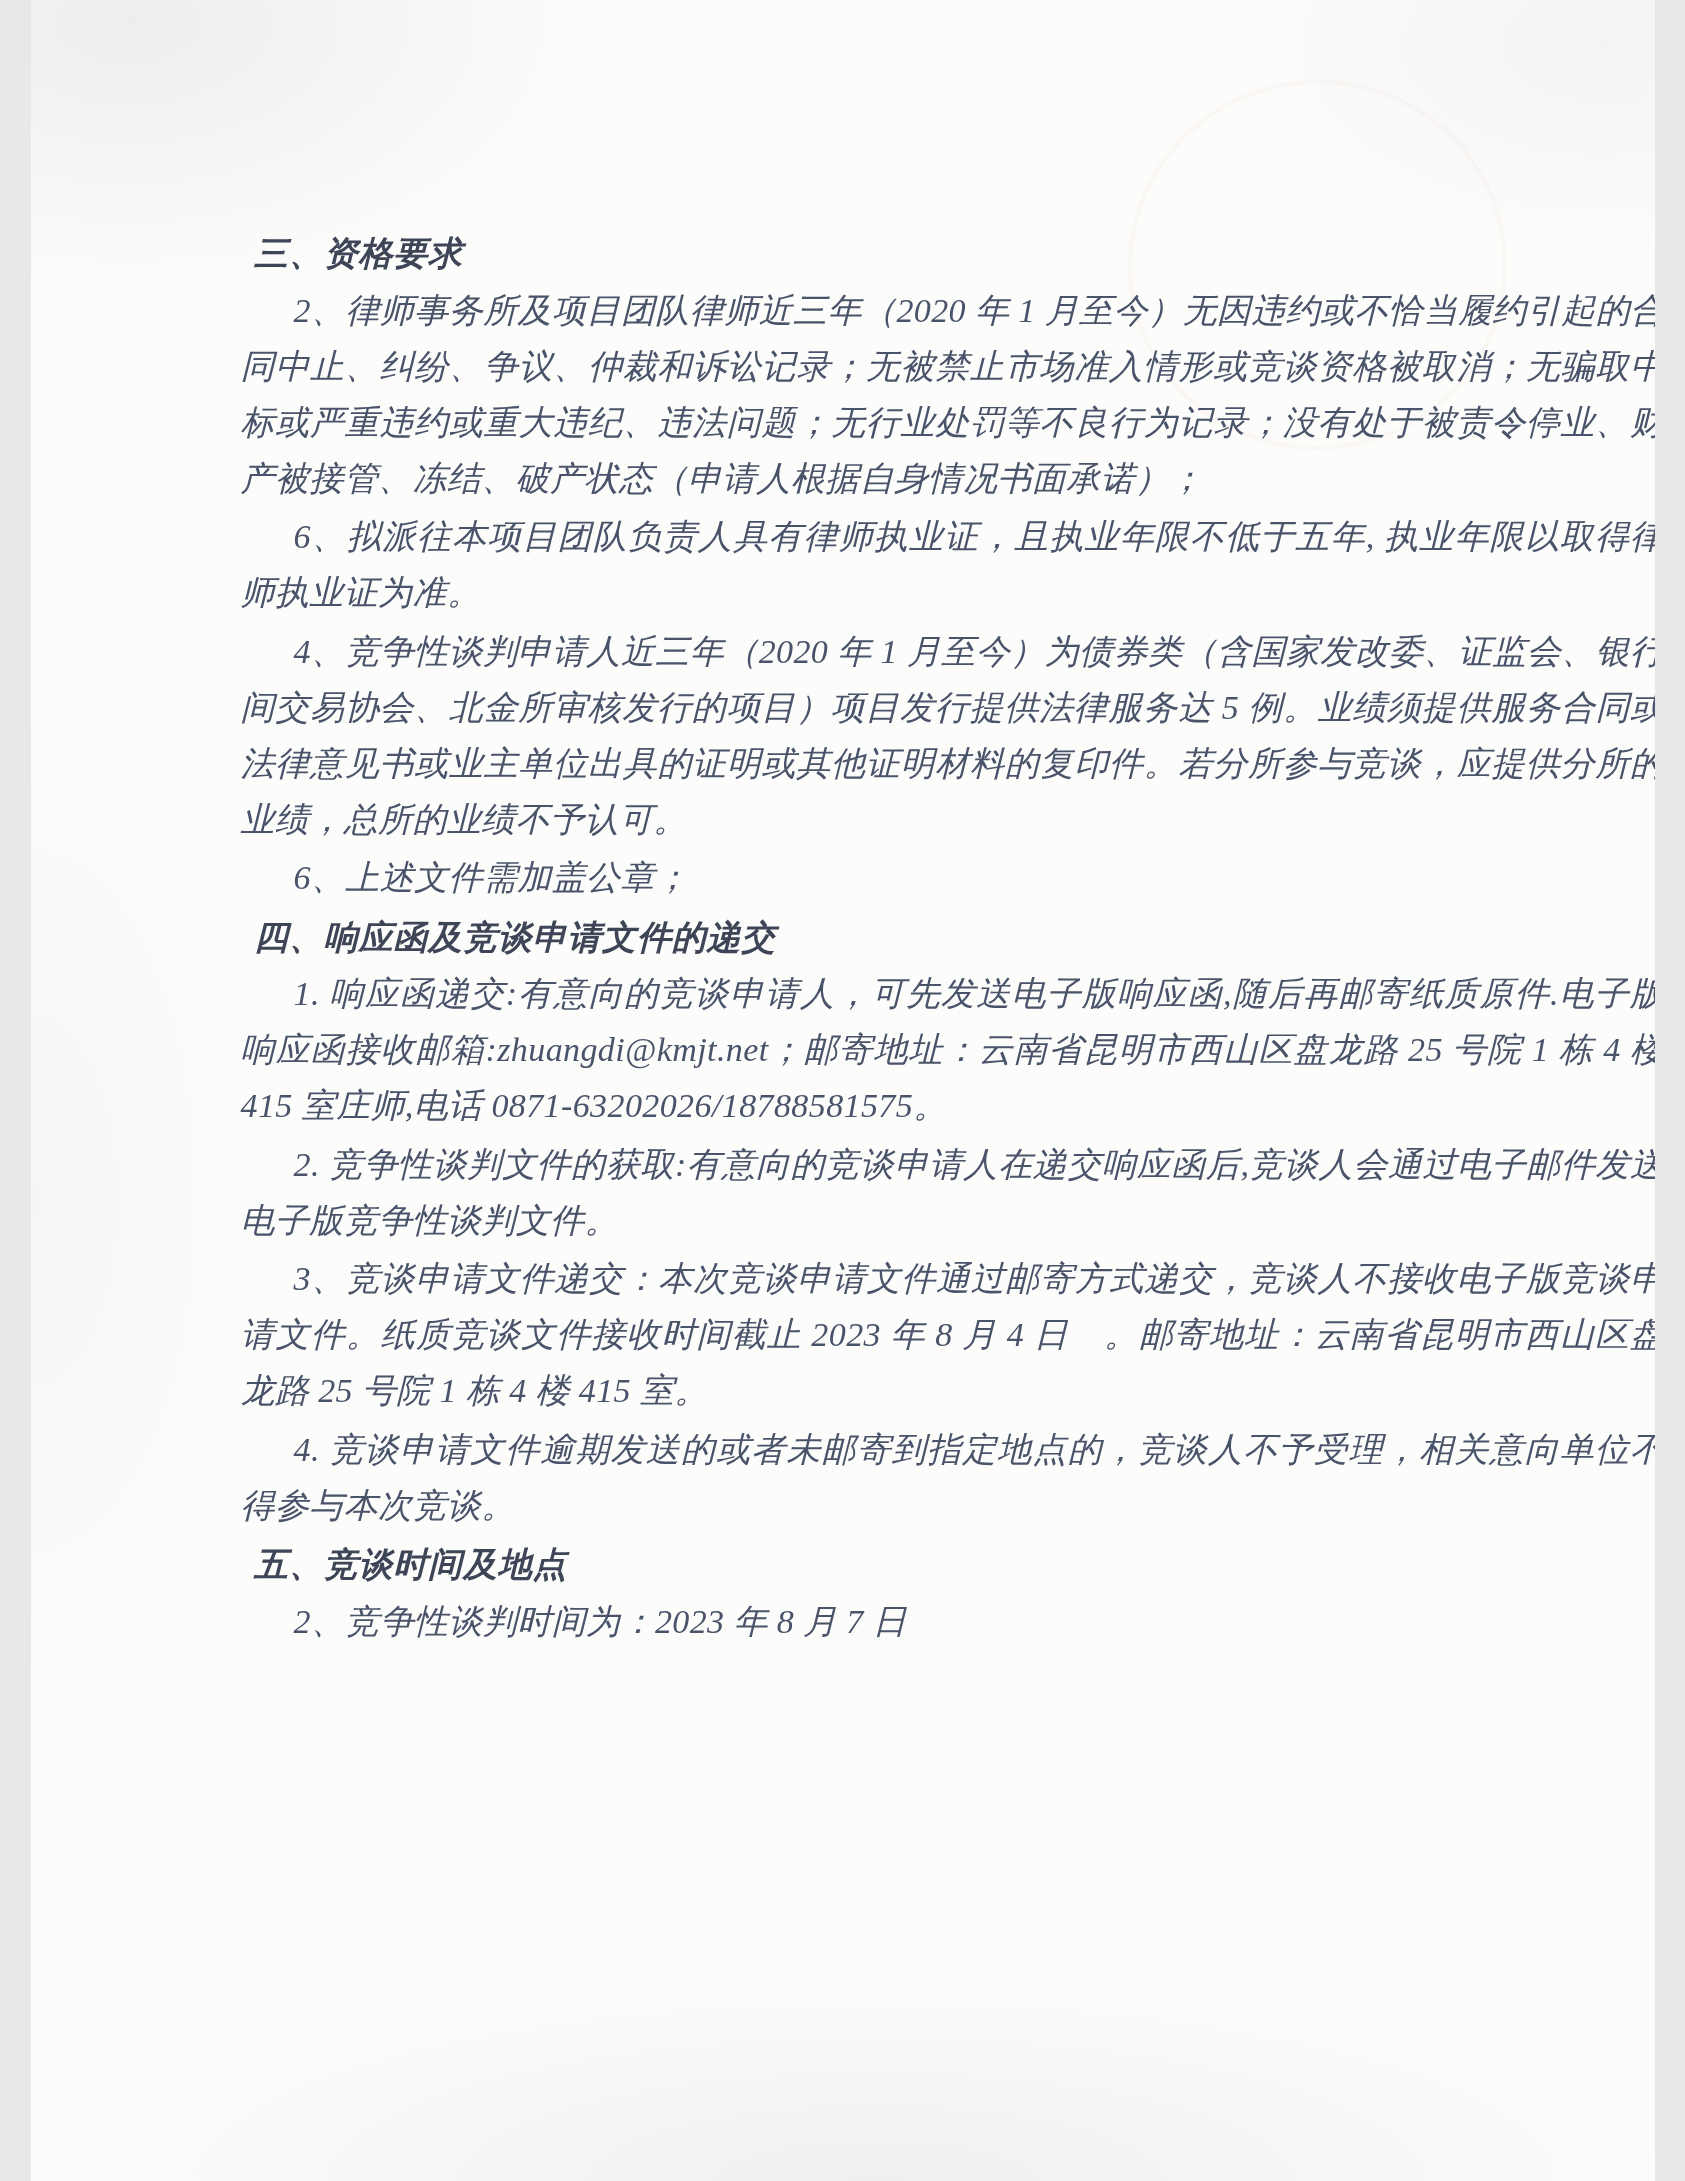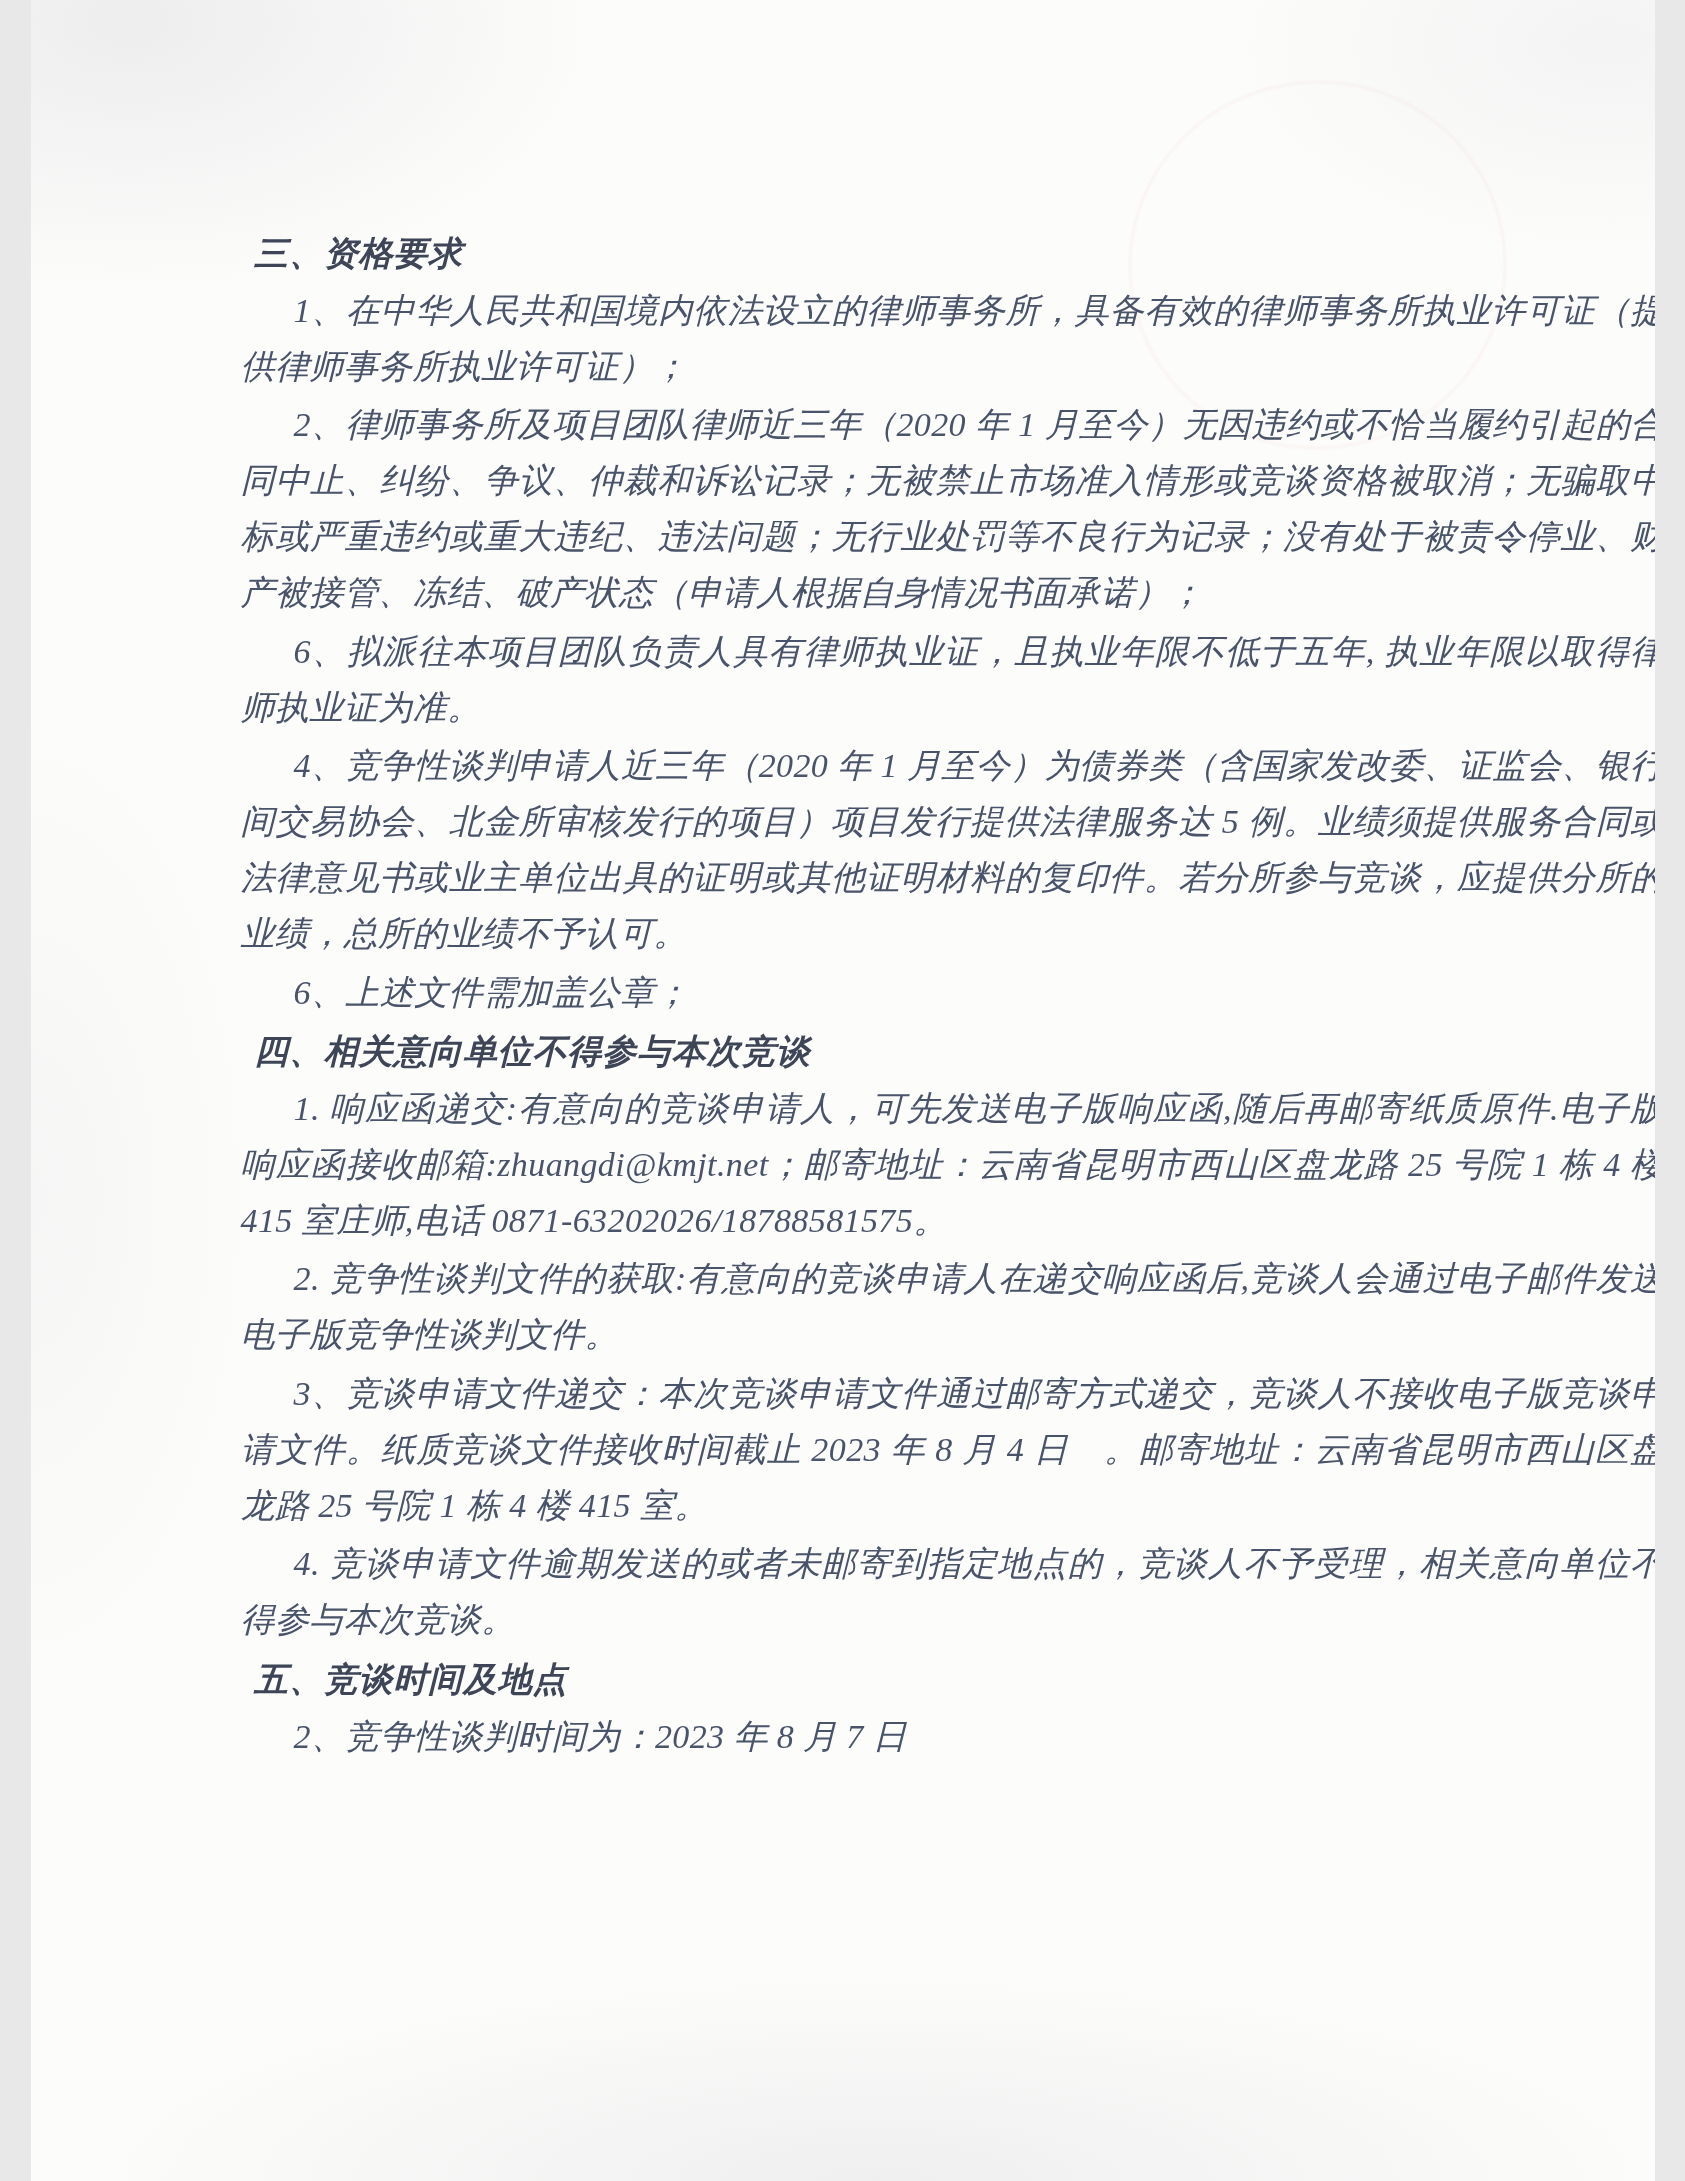--- a/index.html
+++ b/index.html
@@ -60,26 +60,25 @@
     letter-spacing: 0.4px;
   }
 </style>
 </head>
 <body>
 
 <div class="page">
   <div class="stamp"></div>
   <div class="content">
       <div class="heading">三、资格要求</div>
-      <div class="para">1、在中华人民共和国境内依法设立的律师事务所，具备有效的律师事务所执业许可证（提供律师事务所执业许可证）；</div>
       <div class="para">2、律师事务所及项目团队律师近三年（2020 年 1 月至今）无因违约或不恰当履约引起的合同中止、纠纷、争议、仲裁和诉讼记录；无被禁止市场准入情形或竞谈资格被取消；无骗取中标或严重违约或重大违纪、违法问题；无行业处罚等不良行为记录；没有处于被责令停业、财产被接管、冻结、破产状态（申请人根据自身情况书面承诺）；</div>
       <div class="para">6、拟派往本项目团队负责人具有律师执业证，且执业年限不低于五年, 执业年限以取得律师执业证为准。</div>
       <div class="para">4、竞争性谈判申请人近三年（2020 年 1 月至今）为债券类（含国家发改委、证监会、银行间交易协会、北金所审核发行的项目）项目发行提供法律服务达 5 例。业绩须提供服务合同或法律意见书或业主单位出具的证明或其他证明材料的复印件。若分所参与竞谈，应提供分所的业绩，总所的业绩不予认可。</div>
       <div class="para">6、上述文件需加盖公章；</div>
-      <div class="heading">四、相关意向单位不得参与本次竞谈</div>
+      <div class="heading">四、响应函及竞谈申请文件的递交</div>
       <div class="para">1.  响应函递交:有意向的竞谈申请人，可先发送电子版响应函,随后再邮寄纸质原件.电子版响应函接收邮箱:zhuangdi@kmjt.net；邮寄地址：云南省昆明市西山区盘龙路 25 号院 1 栋 4 楼 415 室庄师,电话 0871-63202026/18788581575。</div>
       <div class="para">2.  竞争性谈判文件的获取:有意向的竞谈申请人在递交响应函后,竞谈人会通过电子邮件发送电子版竞争性谈判文件。</div>
       <div class="para">3、竞谈申请文件递交：本次竞谈申请文件通过邮寄方式递交，竞谈人不接收电子版竞谈申请文件。纸质竞谈文件接收时间截止 2023 年 8 月 4 日　。邮寄地址：云南省昆明市西山区盘龙路 25 号院 1 栋 4 楼 415 室。</div>
       <div class="para">4. 竞谈申请文件逾期发送的或者未邮寄到指定地点的，竞谈人不予受理，相关意向单位不得参与本次竞谈。</div>
       <div class="heading">五、竞谈时间及地点</div>
       <div class="para">2、竞争性谈判时间为：2023 年 8 月 7 日</div>
     </div>
 </div>
 
 

